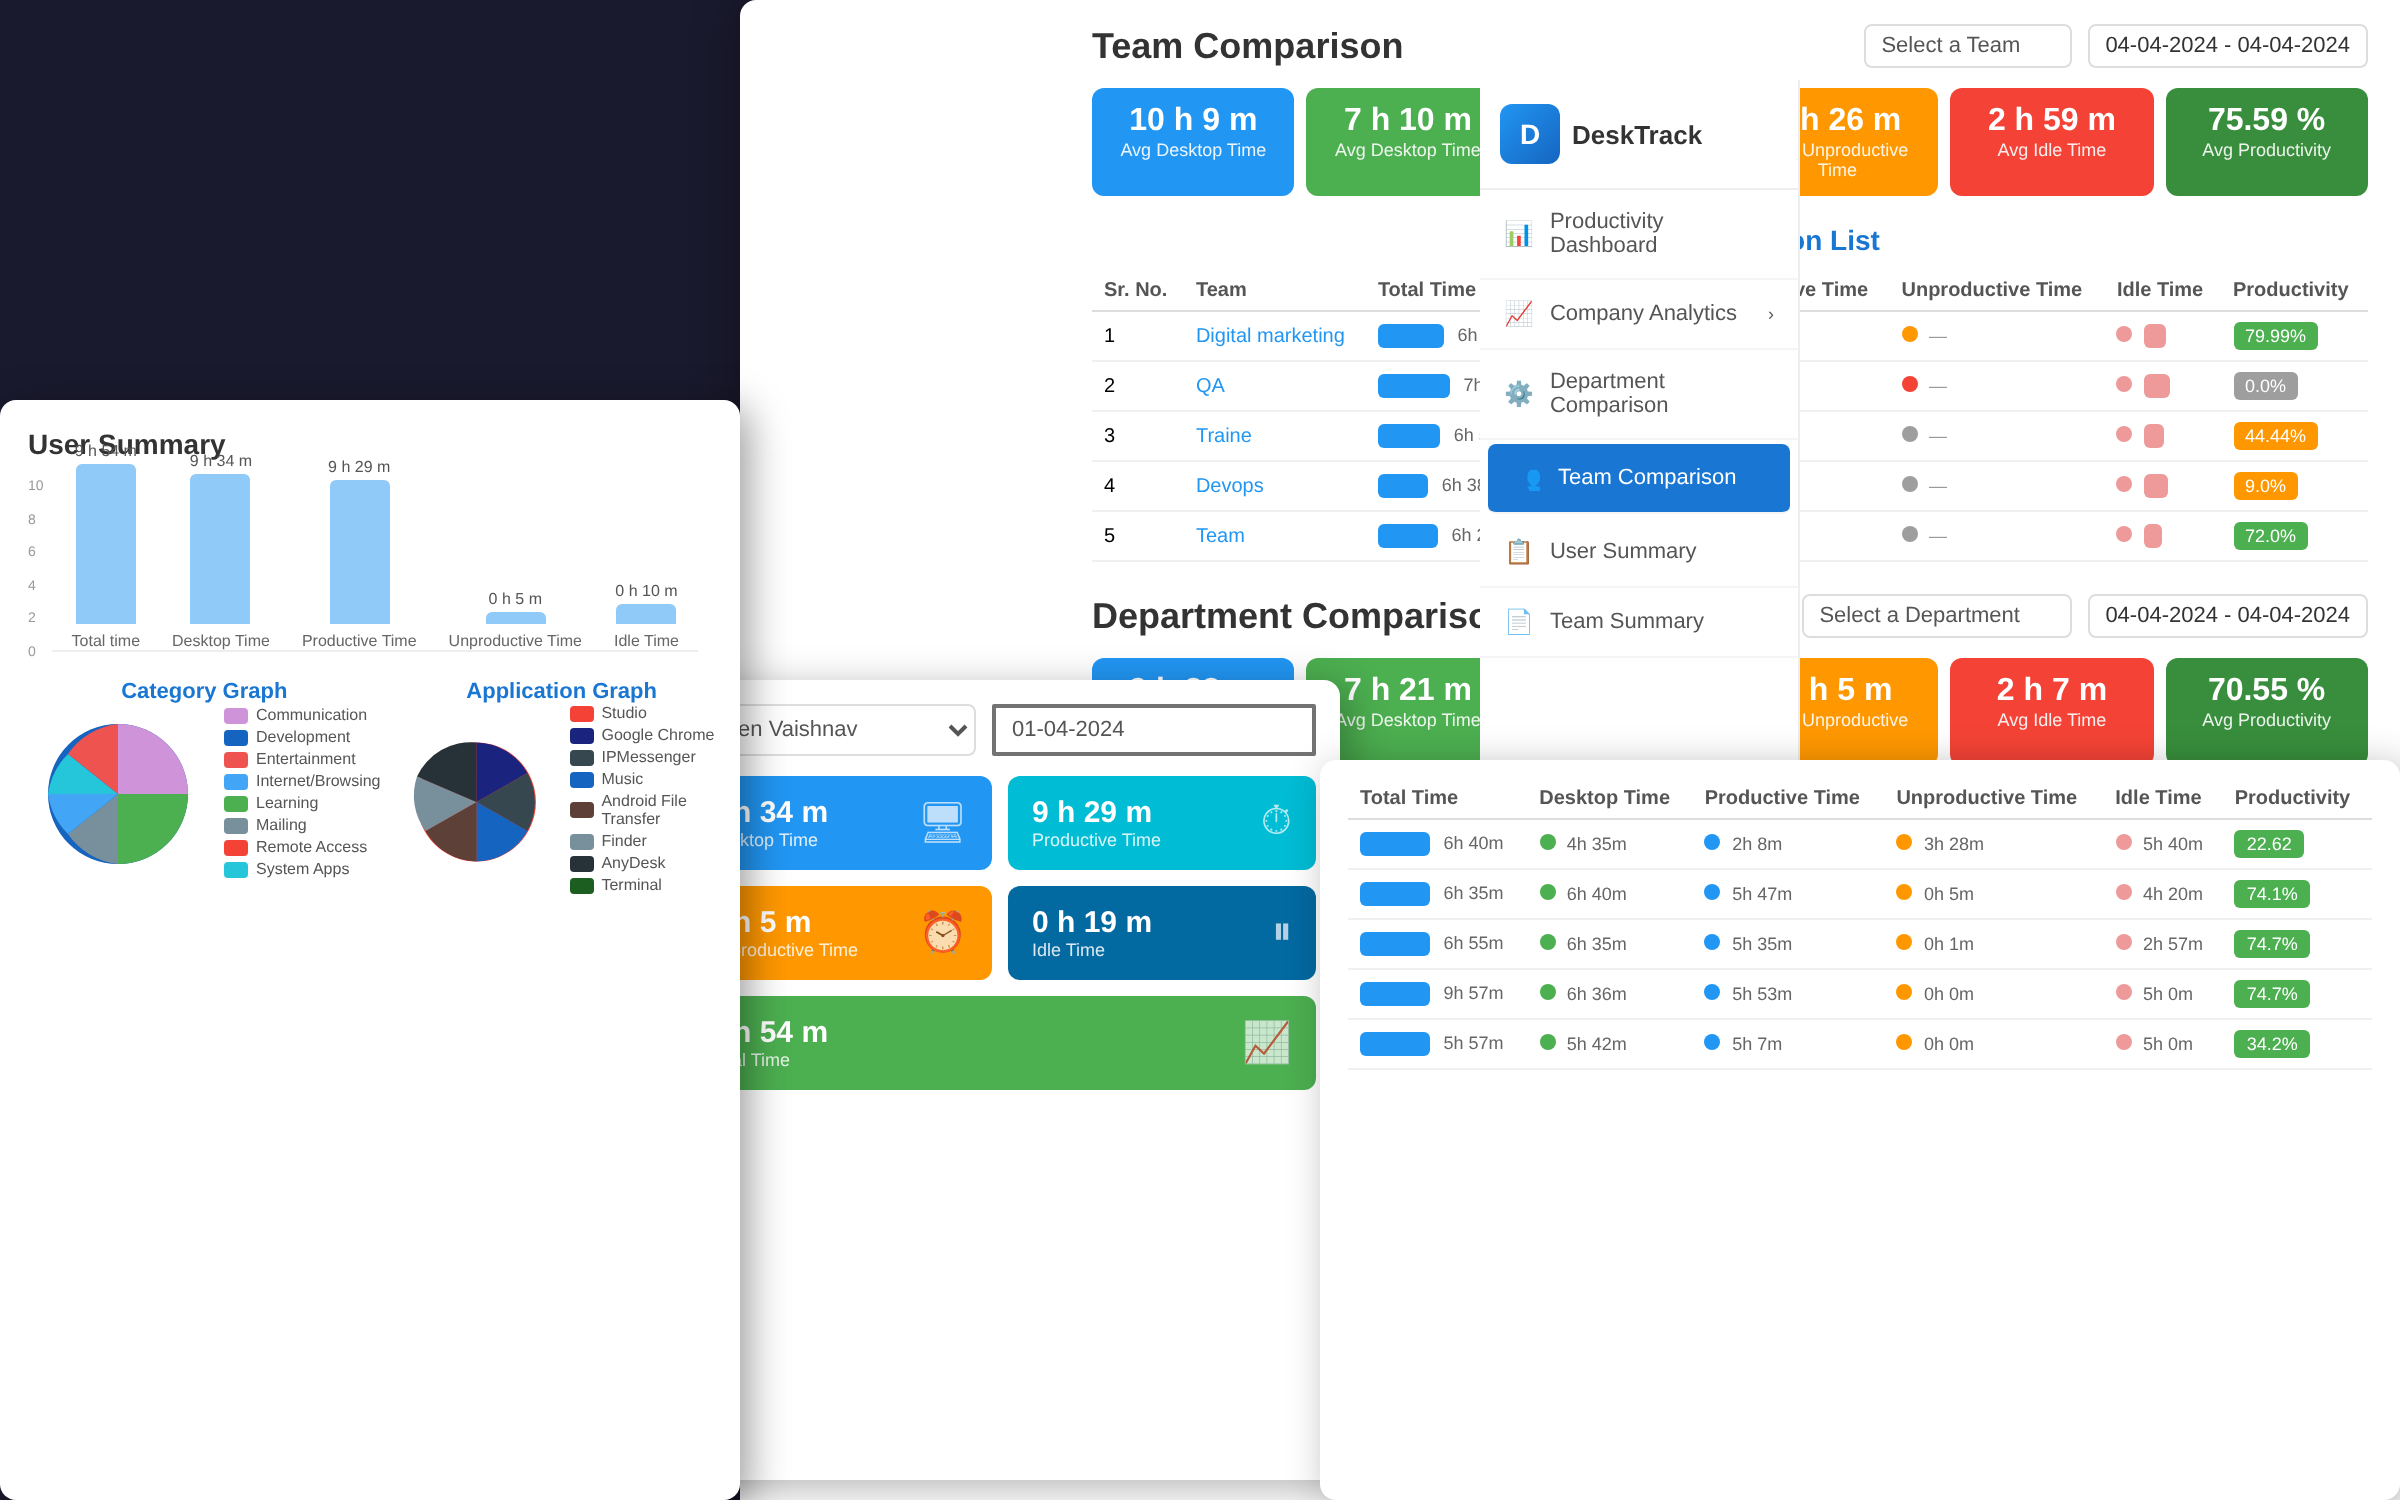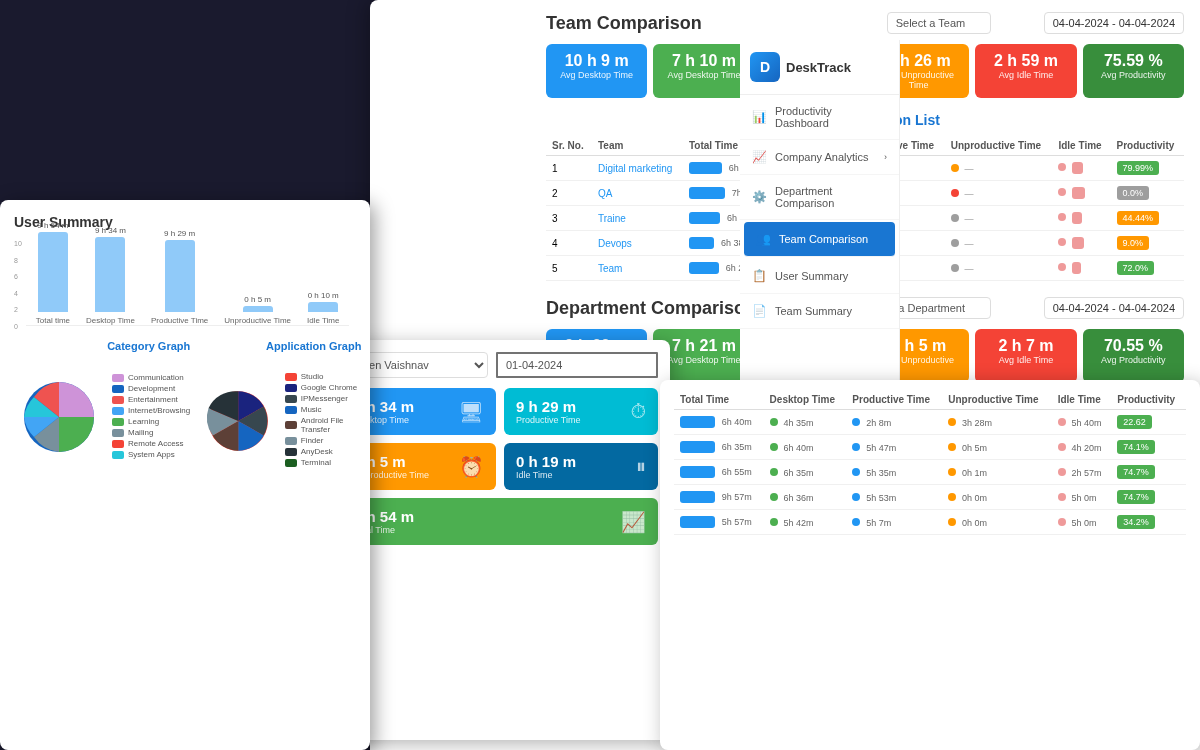--- a/index.html
+++ b/index.html
@@ -126,21 +126,21 @@
       padding: 4px 24px 4px 8px;
       font-size: 11px; color: #555;
       background: white;
       appearance: none;
       cursor: pointer;
       position: relative;
     }
     .date-badge {
       background: white; border: 1px solid #ddd;
       border-radius: 4px; padding: 4px 8px;
-      font-size: 11px; color: #333; margin-left: 45px;
+      font-size: 11px; color: #333;
     }
 
     
     .user-summary-panel {
       position: absolute;
       top: 200px; left: 0px;
       width: 370px; height: 550px;
       background: #fff;
       border-radius: 8px;
       box-shadow: 4px 4px 20px rgba(0,0,0,0.4);
@@ -164,21 +164,21 @@
     .bar-label { font-size: 8px; color: #666; text-align: center; margin-top: 2px; }
     .bar-y-axis {
       display: flex; flex-direction: column-reverse; justify-content: space-between;
       height: 90px; margin-right: 4px;
     }
     .bar-y-label { font-size: 7px; color: #999; }
 
     
     .charts-row { display: flex; gap: 10px; margin-top: 10px; }
     .chart-section { flex: 1; }
-    .chart-title { text-align: right; color: #1976D2; font-size: 11px; font-weight: bold; margin-bottom: 20px; }
+    .chart-title { text-align: center; color: #1976D2; font-size: 11px; font-weight: bold; margin-bottom: 0; }
     .pie-container { display: flex; align-items: center; gap: 8px; }
     .legend-item { display: flex; align-items: center; gap: 4px; font-size: 8px; color: #555; margin-bottom: 2px; }
     .legend-color { width: 12px; height: 8px; border-radius: 2px; flex-shrink: 0; }
 
     
     .middle-panel {
       position: absolute;
       top: 340px; left: 330px;
       width: 340px; height: 400px;
       background: #fff;

